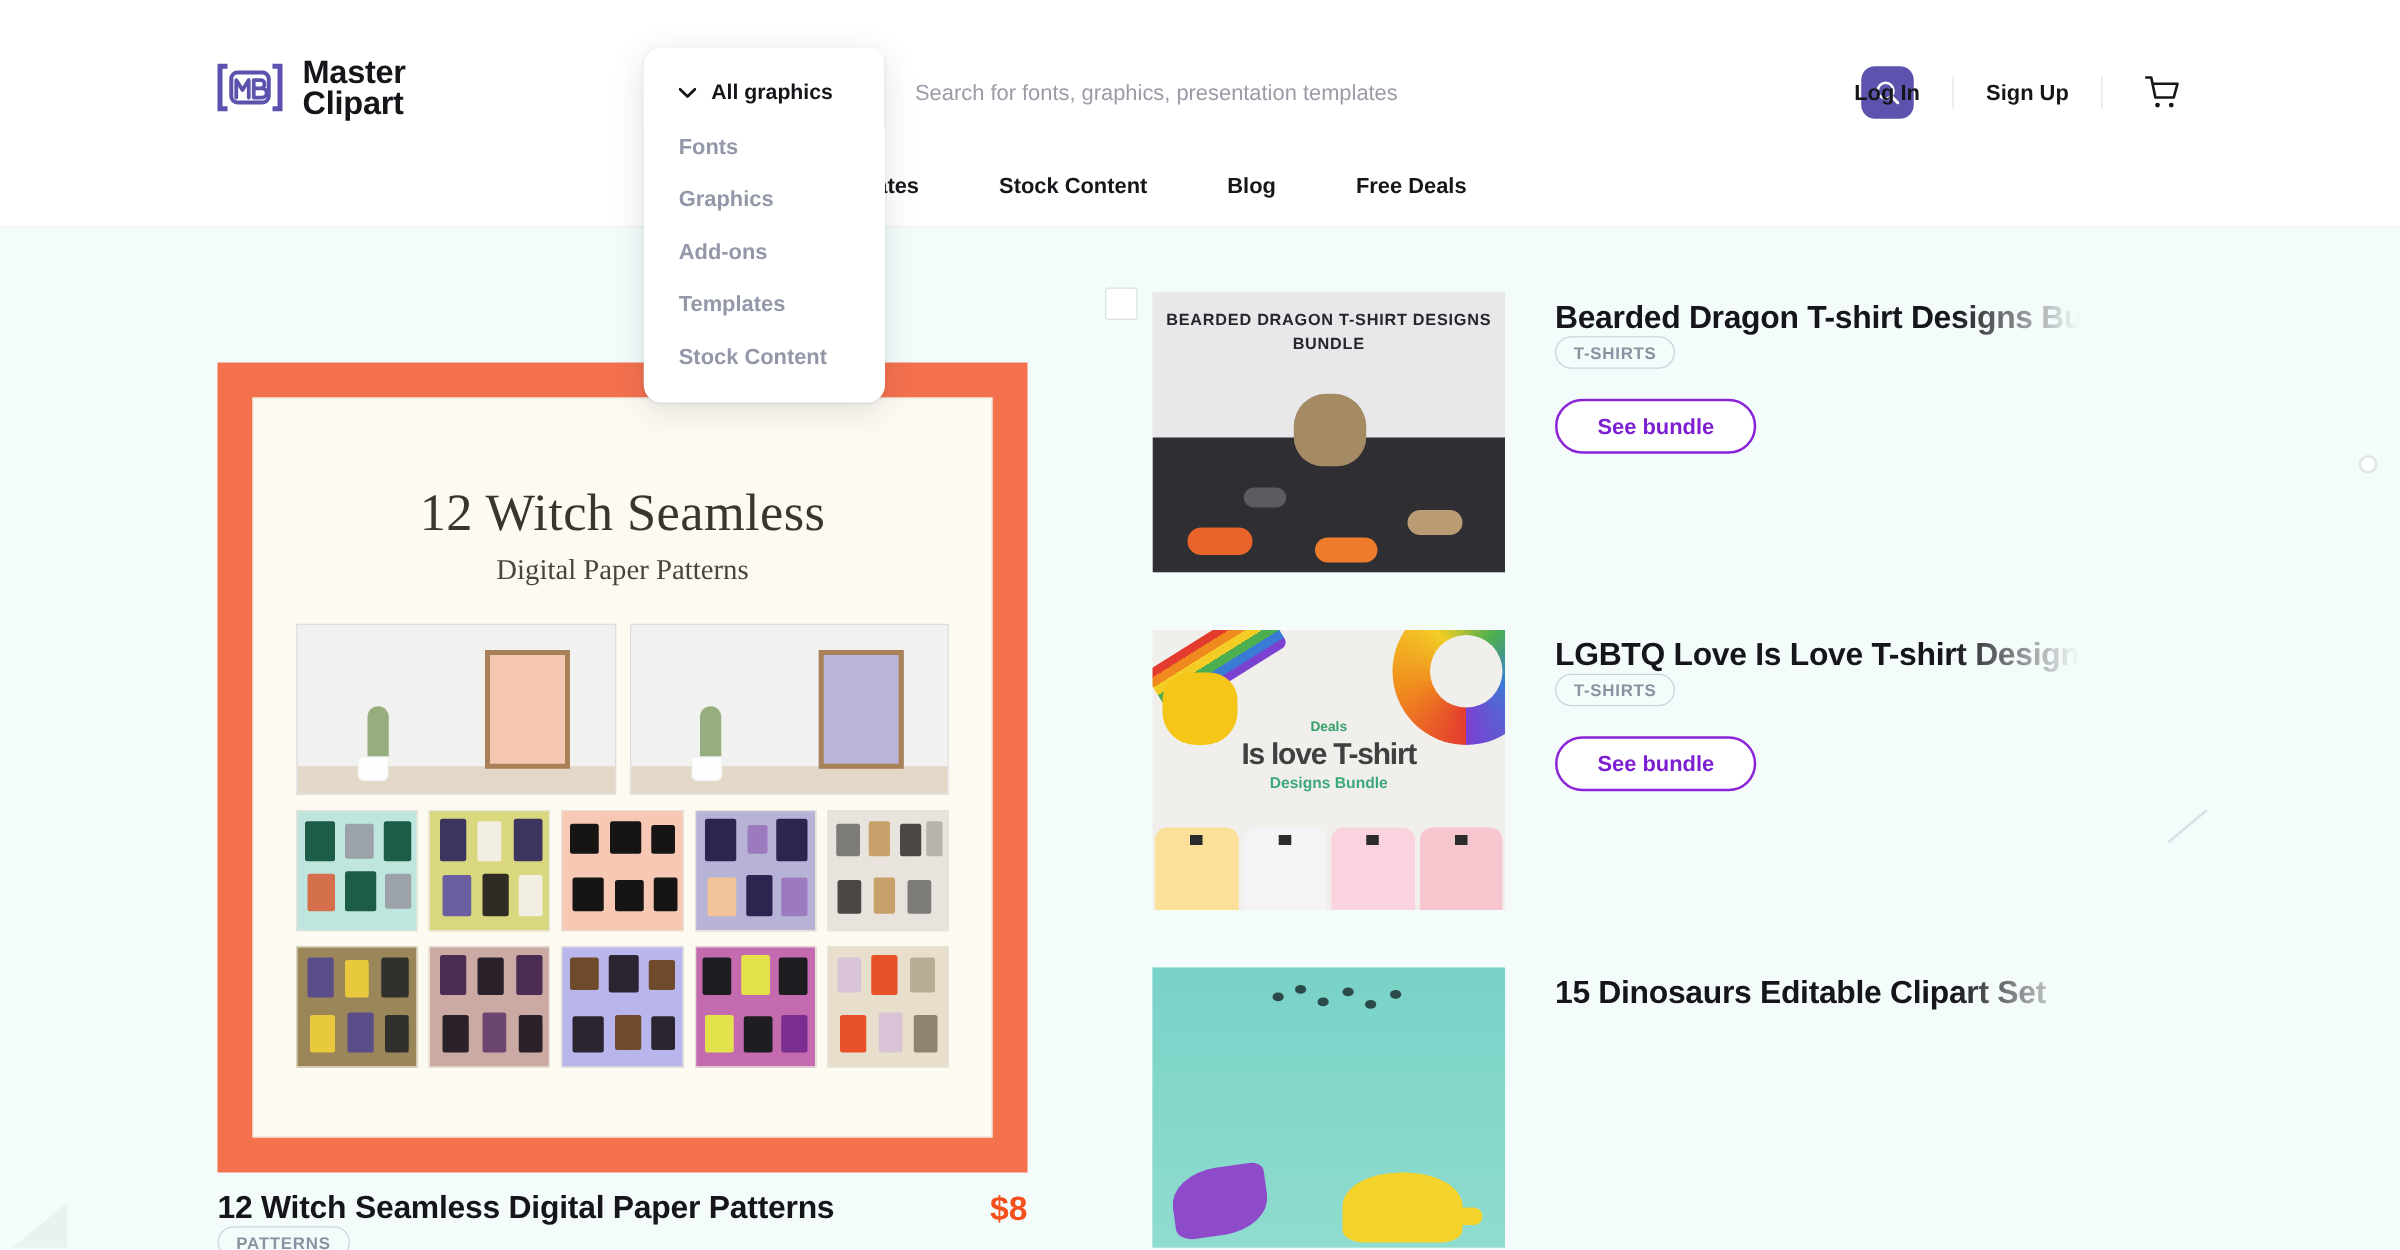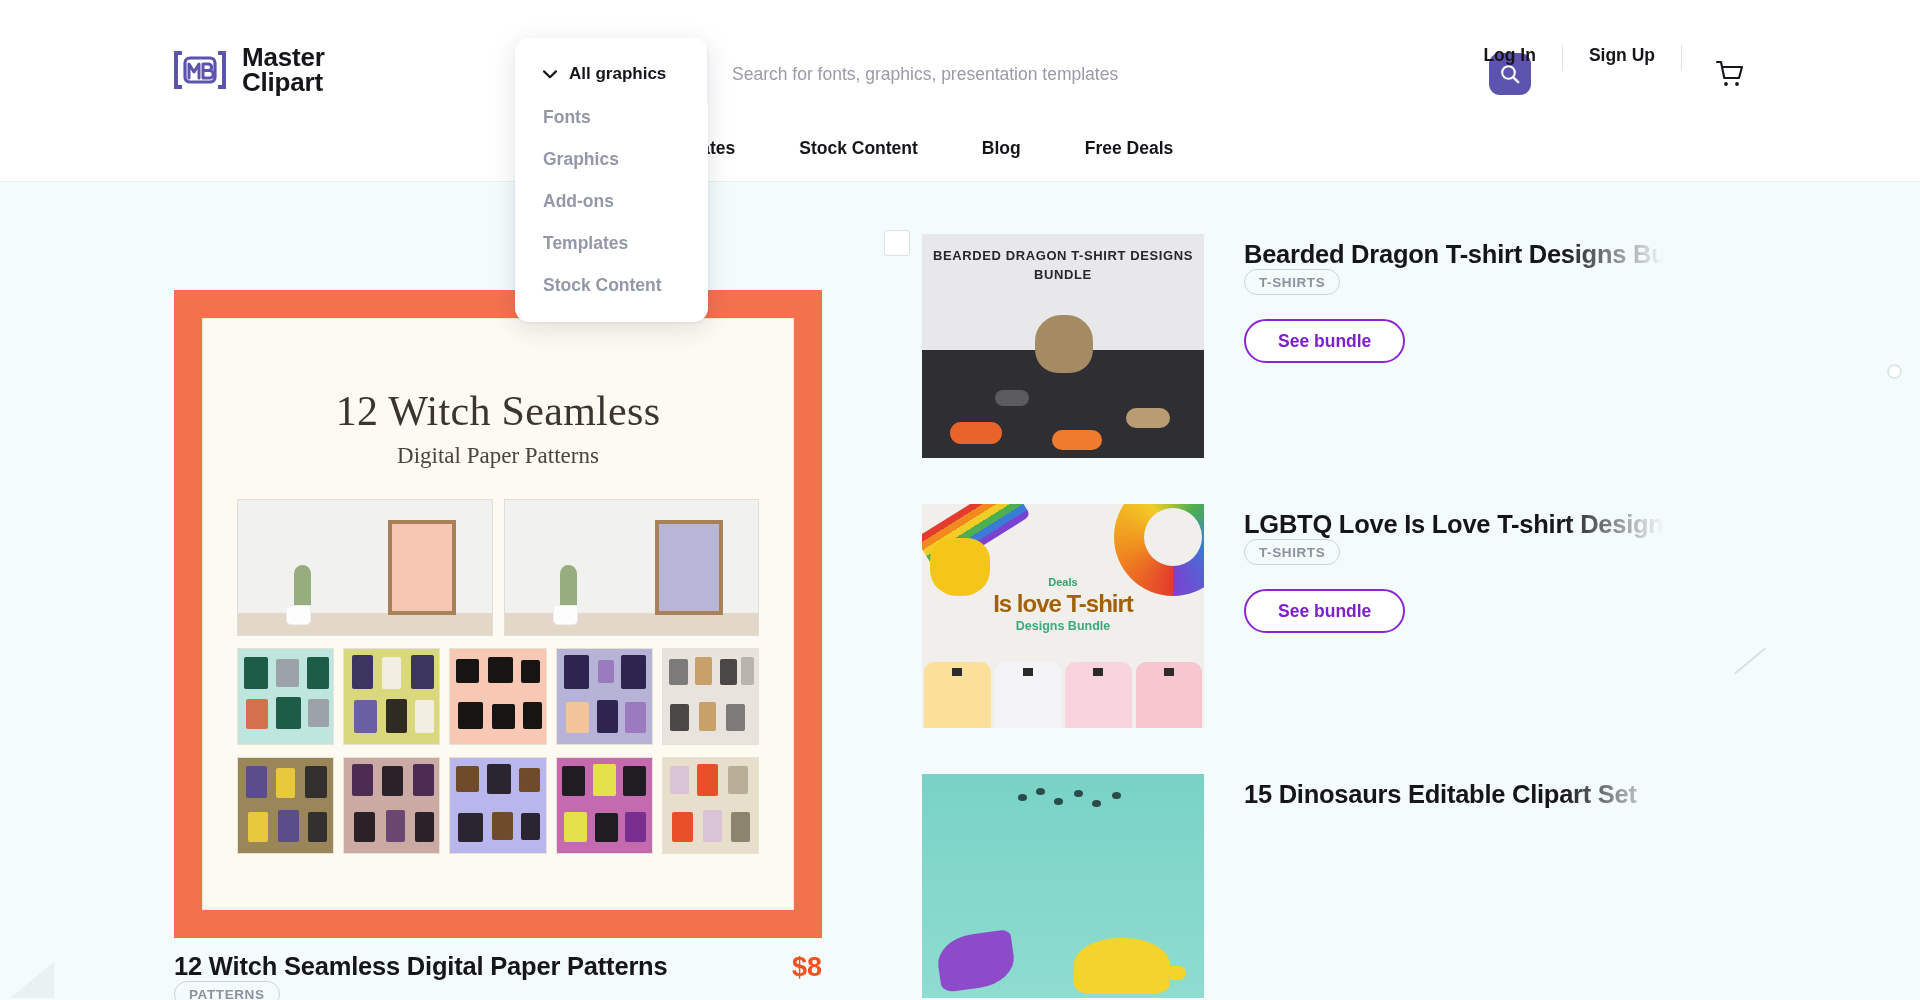--- a/index.html
+++ b/index.html
@@ -67,21 +67,21 @@
     border-radius: 11px; background: #5b53ad;
     border: 0; cursor: pointer;
     display: flex; align-items: center; justify-content: center;
     flex: none;
   }
   .search-btn svg { width: 22px; height: 22px; display: block; }
 
   
   .account {
     position: absolute; right: 0px; top: 45px; height: 58px;
-    display: flex; gap: 0px;
+    display: flex; align-items: center; gap: 0px;
   }
   .acct-link {
     font-size: 17.5px; font-weight: 600; color: #16161a;
     padding: 0 26px; cursor: pointer; white-space: nowrap;
   }
   .acct-sep { width: 1px; height: 26px; background: #dfe3e8; }
   .cart-btn {
     padding: 0 6px 0 30px; cursor: pointer;
     display: flex; align-items: center;
   }
@@ -234,21 +234,21 @@
     background:linear-gradient(180deg,#e33b2e 0 16%,#f08a1e 16% 33%,#f3cd26 33% 50%,#4caf50 50% 67%,#3a7bd5 67% 84%,#7b42d1 84% 100%);
     transform:rotate(-32deg); border-radius:6px; }
   .th-lgbtq .rb2 { position:absolute; right:-28px; top:-26px; width:118px; height:118px;
     border-radius:50%;
     background:conic-gradient(from 180deg,#e33b2e,#f08a1e,#f3cd26,#4caf50,#3a7bd5,#7b42d1); }
   .th-lgbtq .rb2:after { content:""; position:absolute; left:30px; top:30px;
     width:58px; height:58px; background:#f0efec; border-radius:50%; }
   .th-lgbtq .t1 { position:absolute; left:0; right:0; top:72px; text-align:center;
     font-size:11px; font-weight:700; color:#35a06b; }
   .th-lgbtq .t2 { position:absolute; left:0; right:0; top:86px; text-align:center;
-    font-size:24px; font-weight:800; color:#a16207; letter-spacing:-1px; }
+    font-size:24px; font-weight:800; color:#404040; letter-spacing:-1px; }
   .th-lgbtq .t3 { position:absolute; left:0; right:0; top:115px; text-align:center;
     font-size:12.5px; font-weight:700; color:#3ea87a; }
   .th-lgbtq .shirts { position:absolute; left:0; right:0; bottom:0; height:66px; display:flex; }
   .th-lgbtq .shirts span { flex:1; margin:0 2px; border-radius:10px 10px 0 0; position:relative; }
   .th-lgbtq .shirts span:before { content:""; position:absolute; left:50%; top:6px;
     transform:translateX(-50%); width:10px; height:8px; background:#2b2b2b; }
 
   .th-dino { background:#7fd6c8; }
   .th-dino .sky { position:absolute; inset:0;
     background:linear-gradient(180deg,#79d2c6 0%,#8fdcd0 100%); }

